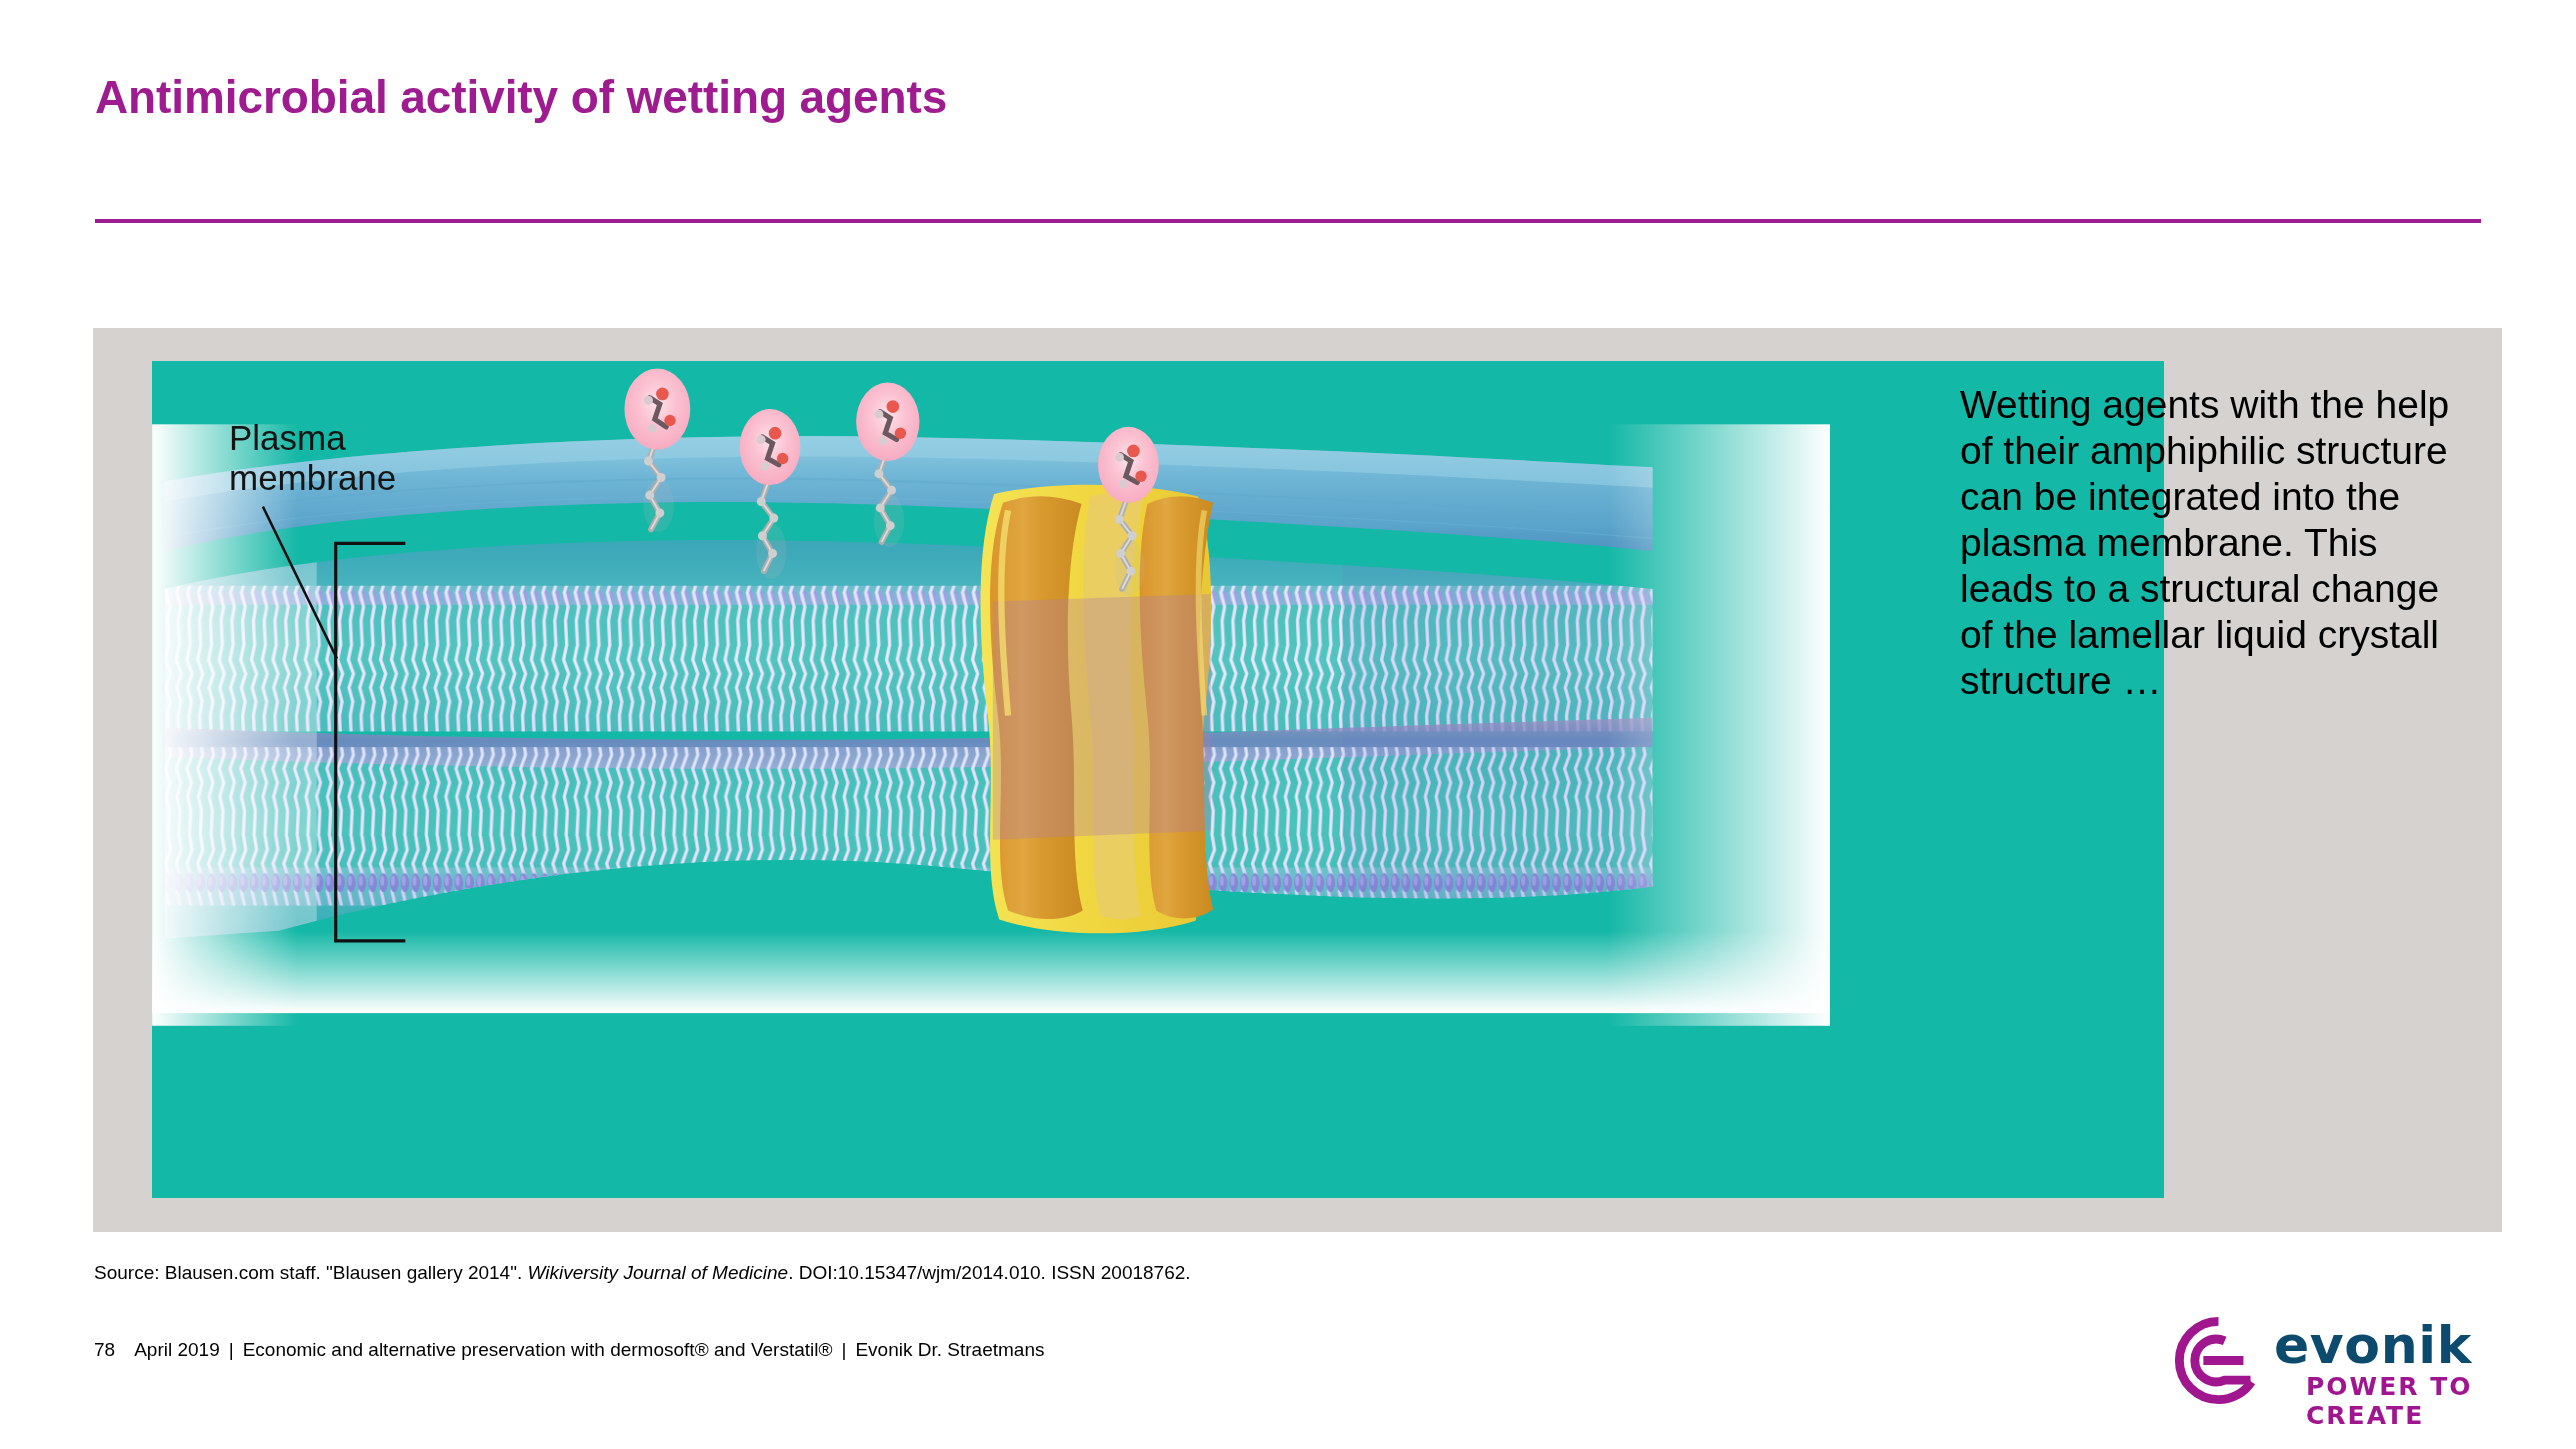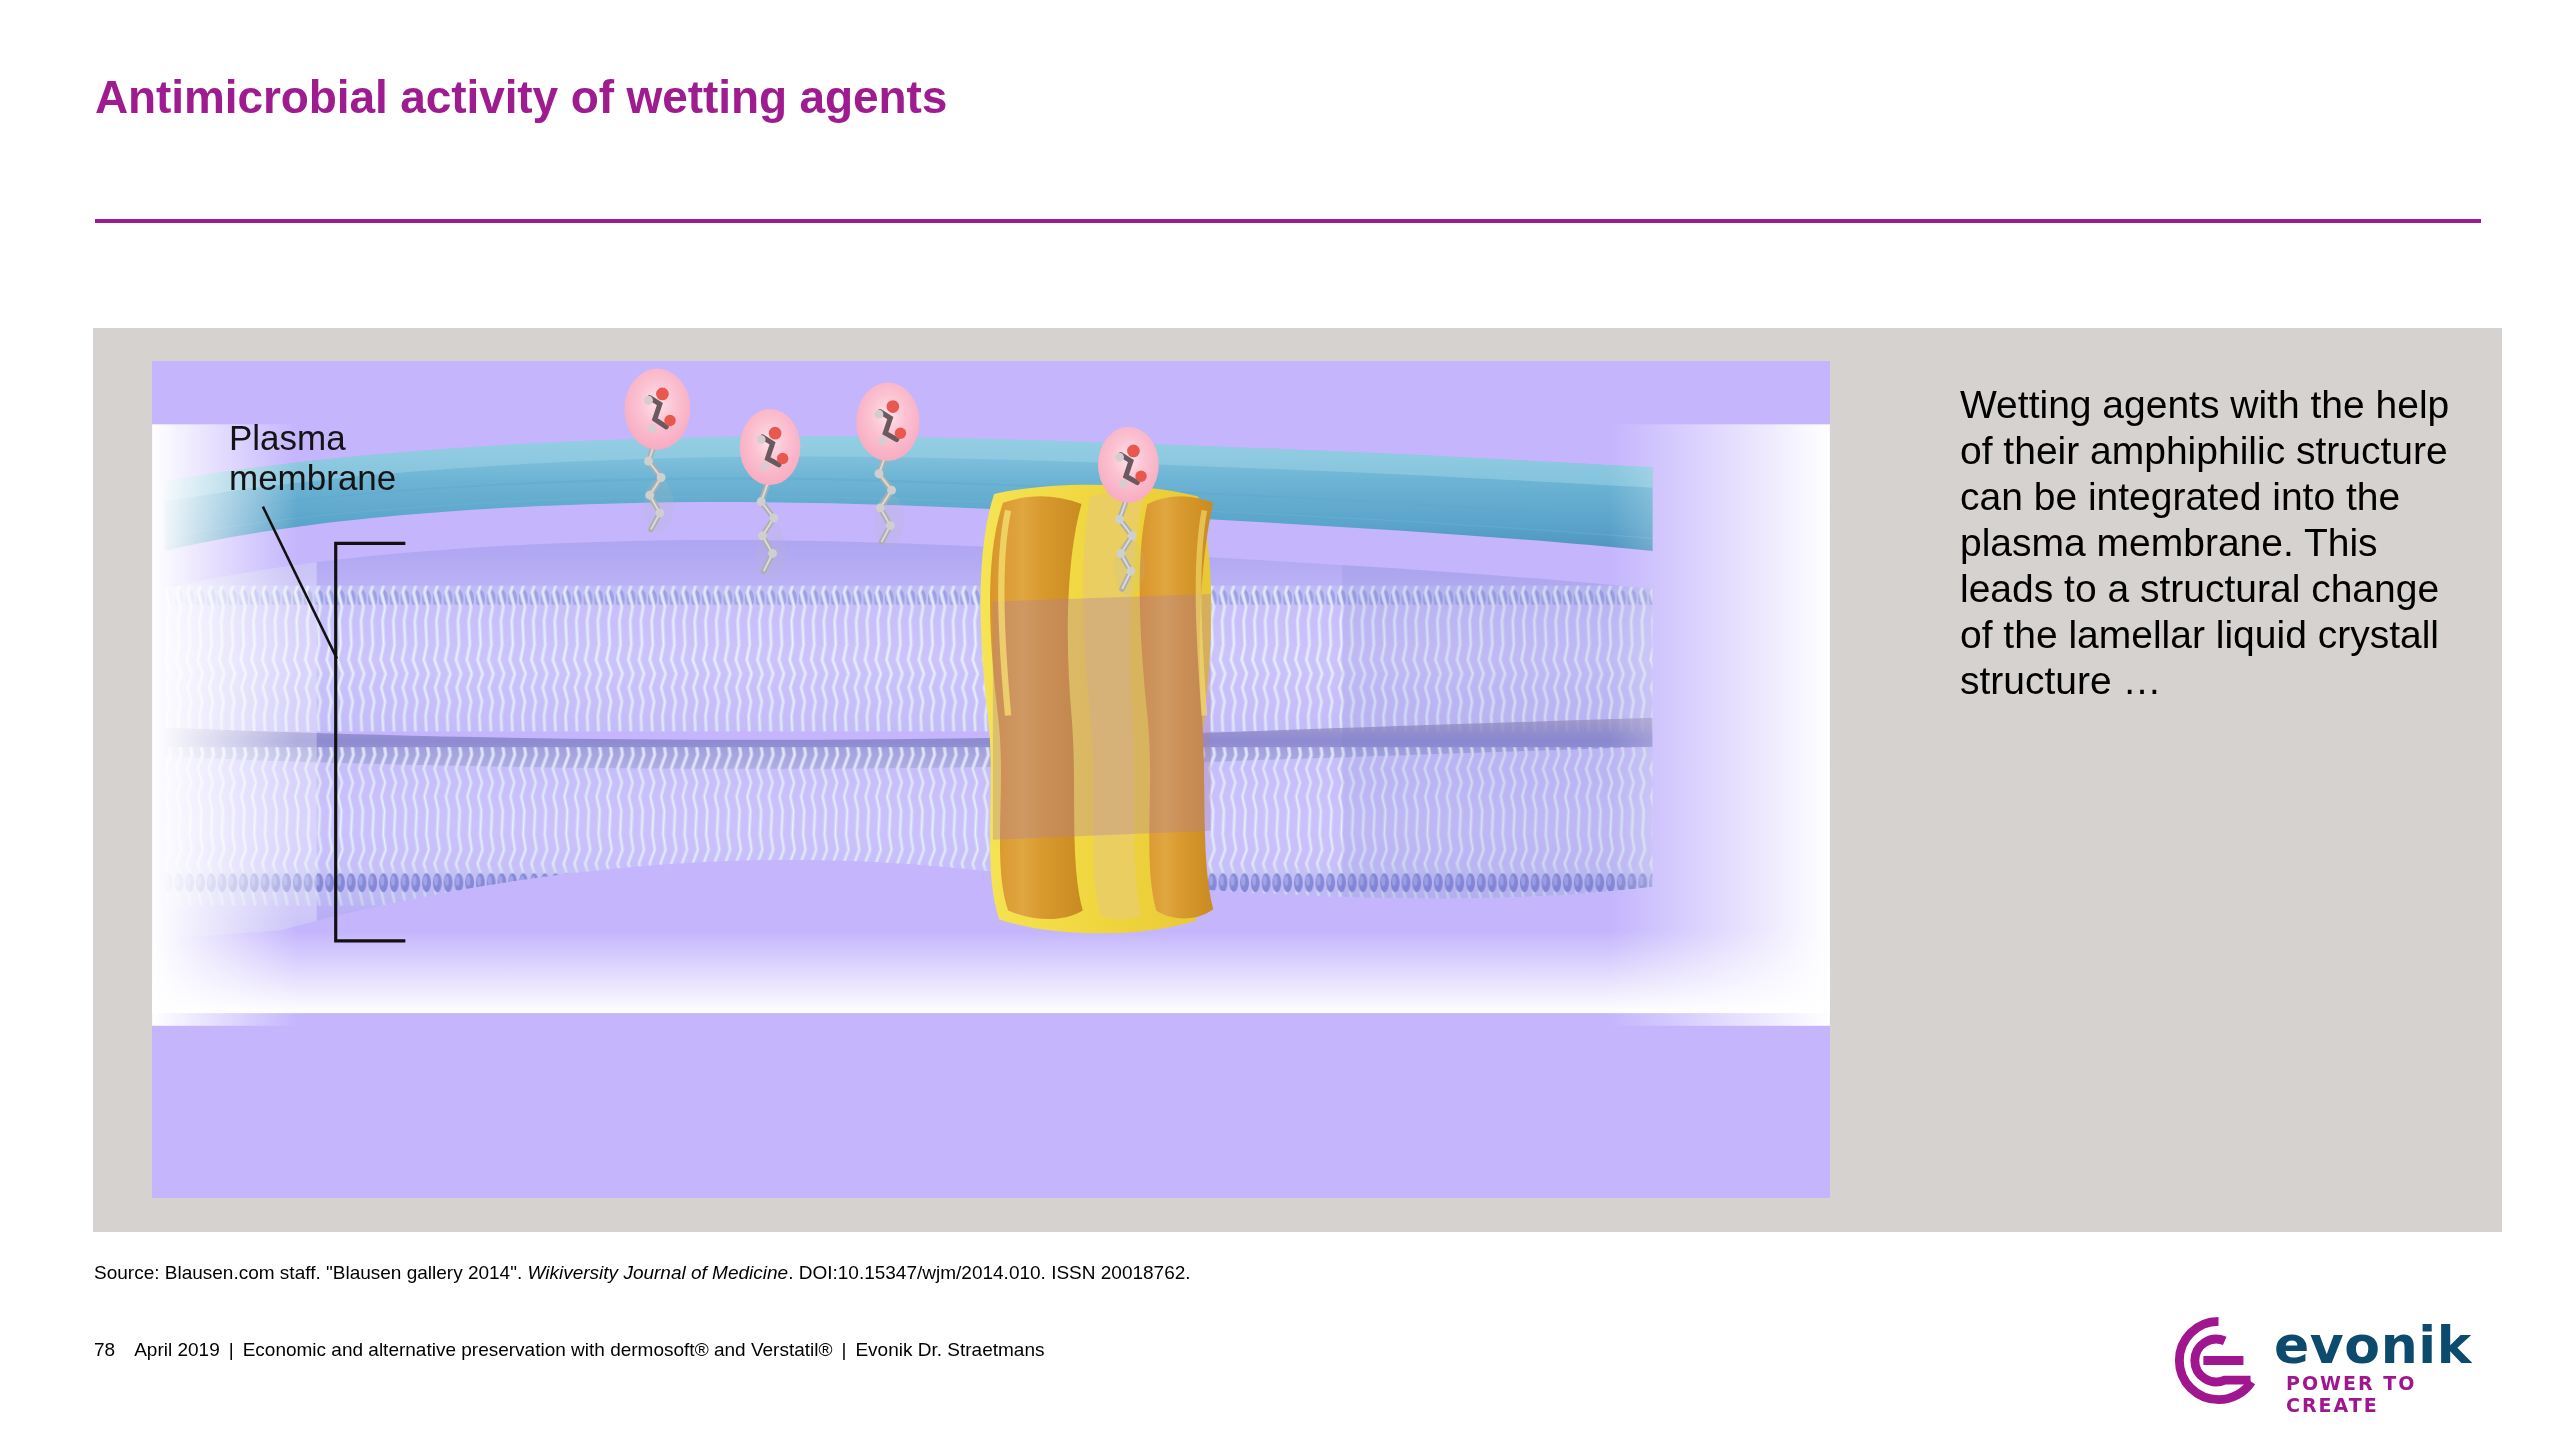--- a/index.html
+++ b/index.html
@@ -56,23 +56,23 @@
     width: 2409px;
     height: 904px;
     background: #D5D2CF;
   }
 
   
   #figure-panel {
     position: absolute;
     left: 152px;
     top: 361px;
-    width: 1678px;
+    width: 2012px;
     height: 837px;
-    background: #c4b5fd;
+    background: #14b8a6;
     overflow: hidden;
   }
 
   
   #side-text {
     position: absolute;
     left: 1960px;
     top: 371px;
     width: 500px;
     font-size: 39px;
@@ -132,23 +132,23 @@
     left: 100px;
     top: -1.3px;
     font-size: 52px;
     font-weight: bold;
     color: #0c4a6e;
     letter-spacing: 0.6px;
     font-family: "DejaVu Sans", sans-serif;
   }
   #logo-tagline {
     position: absolute;
-    left: 112px;
+    left: 132px;
     top: 56px;
-    font-size: 19px;
+    font-size: 25px;
     font-weight: bold;
     color: #A0168F;
     letter-spacing: 2px;
     font-family: "DejaVu Sans", sans-serif;
   }
 </style>
 </head>
 <body>
 
 <div id="slide-header">

